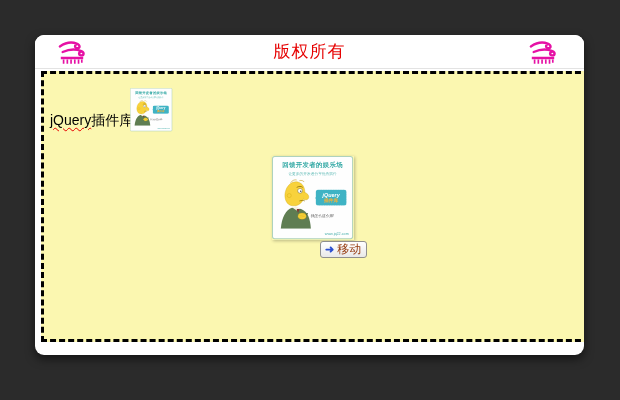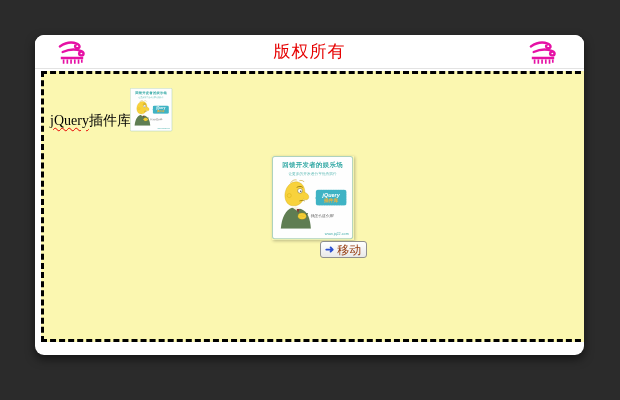--- a/index.html
+++ b/index.html
@@ -26,21 +26,21 @@
   .wind { width:30px; height:28px; flex:0 0 auto; z-index:2; }
 
   
   .canvas {
     position:absolute; top:36px; left:6px; right:-6px; bottom:13px;
     background:#fbf7b0; border:3px dashed #000;
   }
 
   .drop-label {
     position:absolute; left:6px; top:38px; font-size:14px; color:#000;
-    font-family:Liberation Serif, serif; white-space:nowrap;
+    font-family:Liberation Sans, sans-serif; white-space:nowrap;
   }
   .drop-label .en { text-decoration:underline wavy #e60000 1px; text-underline-offset:2px; }
 
   
   .card {
     width:240px; height:246px; background:#fefefe;
     border:3px solid #aed2bd; border-radius:8px;
     transform-origin:0 0; position:relative; padding-top:12px;
   }
   .card-tagline { text-align:center; color:#2fa7a3; font-size:19px; font-weight:bold; letter-spacing:1px; }
@@ -74,21 +74,21 @@
 
   
   .move-btn {
     position:absolute; left:276px; top:167px; height:17px;
     display:inline-flex; align-items:center; gap:3px; padding:0 5px 0 4px;
     background:linear-gradient(#ffffff,#e9e9e9);
     border:1px solid #8f8f8f; border-radius:3px; cursor:pointer;
     font-family:"Liberation Sans", sans-serif;
   }
   .move-btn .arrow { color:#2b4fd0; font-size:11px; font-weight:bold; line-height:1; }
-  .move-btn .lbl { color:#963c10; font-size:12px; line-height:1; }
+  .move-btn .lbl { color:#963c10; font-size:12px; line-height:1;font-family:Liberation Mono, monospace; }
 </style>
 </head>
 <body>
 
 <div class="panel">
 
   <div class="header">
     <svg class="wind" viewBox="0 0 32 30">
       <g fill="none" stroke="#e611a5" stroke-width="2.6" stroke-linecap="round">
         <path d="M3 9 C9 5 16 4 21 6 C25 7.5 25 11 21.5 11 C19 11 18.5 8 20.5 7"></path>

